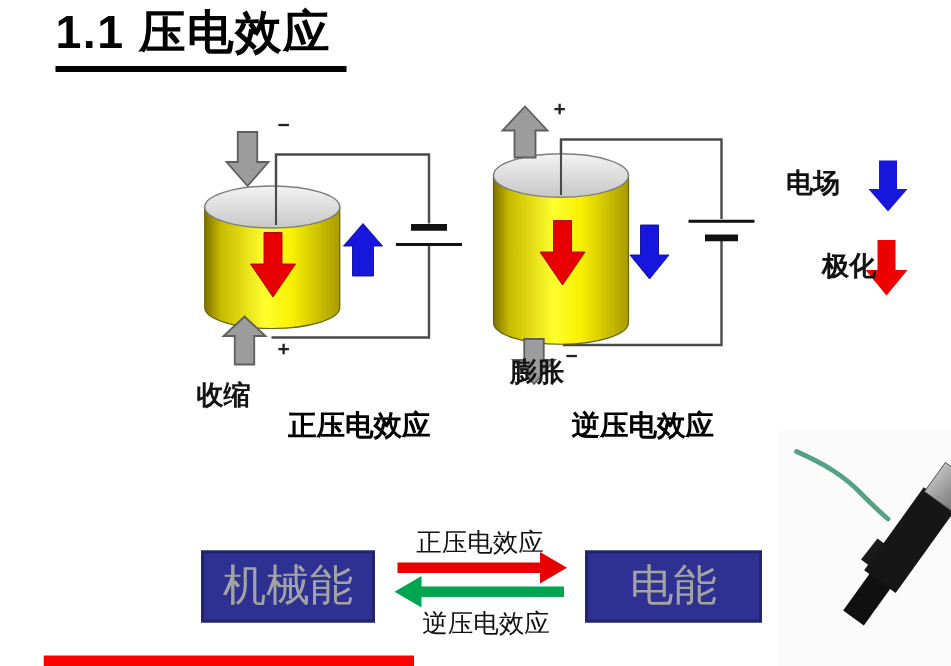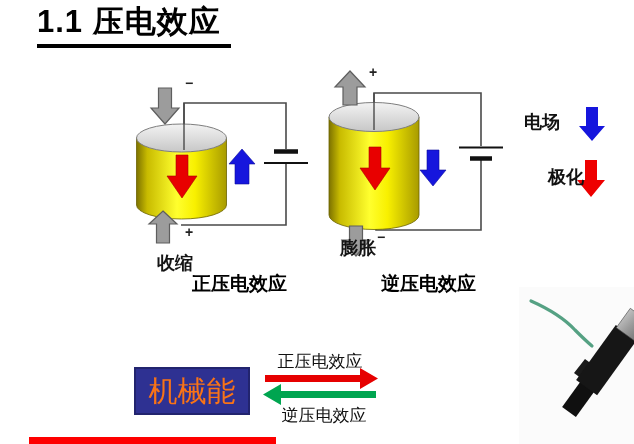--- a/index.html
+++ b/index.html
@@ -8,21 +8,21 @@
   .abs{position:absolute;}
   .title{left:8px;top:1px;font-size:31px;font-weight:bold;letter-spacing:1px;
          border-bottom:4px solid #000;padding:0 10px 1px 0;font-family:"Liberation Sans",sans-serif;}
   .art{position:absolute;left:0;top:0;width:634px;height:444px;}
   .sign{font-size:14px;font-weight:bold;color:#222;line-height:1;}
   .dlabel{font-size:18px;font-weight:bold;color:#141414;}
   .elabel{font-size:19px;font-weight:bold;color:#000;}
   .legendlabel{font-size:18px;font-weight:bold;color:#111;}
   .flowlabel{font-size:17px;color:#111;width:110px;text-align:center;
              font-family:"Liberation Serif",serif;}
-  .ebox{background:#2e3192;border:2px solid #22246e;color:#f97316;text-align:center;
+  .ebox{background:#2e3192;border:2px solid #22246e;color:#a3a3a3;text-align:center;
         font-size:29px;line-height:44px;font-family:"Liberation Serif",serif;}
   .accentbar{background:#fe0000;}
 </style>
 </head>
 <body>
 
 <div class="slide">
 
   <div class="abs title">1.1 压电效应</div>
 
@@ -100,26 +100,27 @@
       <polygon points="57.1,93.1 96.8,37.9 117.8,53.1 78.1,108.3" fill="#161616"></polygon>
       <polygon points="97.3,40.7 111.3,21.3 129.1,34.1 115.1,53.5" fill="url(#gs)" stroke="#3d3d3d" stroke-width="0.6"></polygon>
     </g>
   </svg>
 
   <div class="abs sign" style="left:156px;top:76px;">−</div>
   <div class="abs sign" style="left:156px;top:225px;">+</div>
   <div class="abs sign" style="left:340px;top:65px;">+</div>
   <div class="abs sign" style="left:348px;top:230px;">−</div>
 
-  <div class="abs dlabel" style="left:128px;top:251px;text-align:right;">收缩</div>
+  <div class="abs dlabel" style="left:102px;top:251px;text-align:right;">收缩</div>
   <div class="abs elabel" style="left:163px;top:271px;">正压电效应</div>
   <div class="abs dlabel" style="left:311px;top:236px;">膨胀</div>
   <div class="abs elabel" style="left:352px;top:271px;">逆压电效应</div>
 
   <div class="abs legendlabel" style="left:495px;top:110px;">电场</div>
   <div class="abs legendlabel" style="left:519px;top:165px;">极化</div>
 
   <div class="abs ebox" style="left:105px;top:367px;width:112px;height:44px;">机械能</div>
+  <div class="abs ebox" style="left:361px;top:367px;width:114px;height:44px;">电能</div>
   <div class="abs flowlabel" style="left:236px;top:350px;">正压电效应</div>
   <div class="abs flowlabel" style="left:240px;top:404px;">逆压电效应</div>
 
   <div class="abs accentbar" style="left:0;top:437px;width:247px;height:7px;"></div>
 </div>
 
 </body></html>

